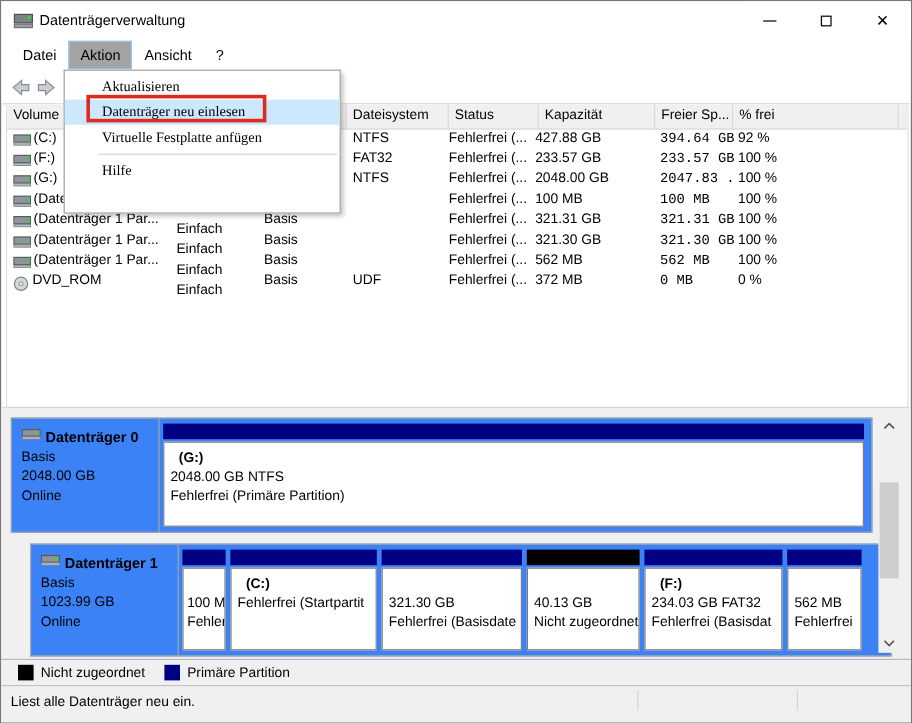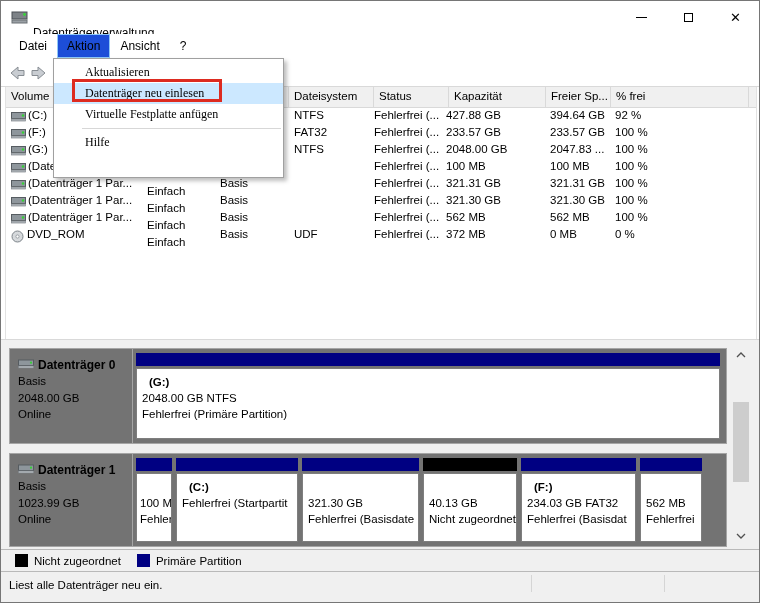--- a/index.html
+++ b/index.html
@@ -5,54 +5,54 @@
   * { margin:0; padding:0; box-sizing:border-box; }
   html,body { background:#e8e8e8; }
   body { font-family:"Liberation Sans", sans-serif; font-size:12px; color:#000; }
   .window {
     position:relative; width:760px; height:603px; background:#fff;
     border:1px solid #767676; overflow:hidden;
   }
   
   .titlebar { position:absolute; left:0; top:0; width:100%; height:33px; background:#fff; }
   .title-icon { position:absolute; left:10px; top:8px; }
-  .title-text { position:absolute; left:32px; top:25px; font-size:12px; }
+  .title-text { position:absolute; left:32px; top:9px; font-size:12px; }
   .winbtn { position:absolute; top:0; height:32px; width:47px; display:flex; align-items:center; justify-content:center; background:#fff; }
   .btn-min { right:94px; } .btn-max { right:47px; } .btn-close { right:0; }
   .glyph-min { width:11px; height:1px; background:#000; display:block; }
   .glyph-max { width:9px; height:9px; border:1px solid #000; display:block; }
   .glyph-close { font-size:13px; line-height:13px; }
   
   .menubar { position:absolute; left:0; top:33px; width:100%; height:24px; background:#fff; display:flex; align-items:stretch; padding-left:8px; }
   .menubar .mitem { padding:4px 10px; display:flex; align-items:center; }
-  .menubar .mitem.active { background:#1d4ed8; border:1px solid #90c8f6; padding:3px 9px; }
+  .menubar .mitem.active { background:#a3a3a3; border:1px solid #90c8f6; padding:3px 9px; }
   
   .toolbar { position:absolute; left:0; top:57px; width:100%; height:29px; background:#fff; border-bottom:1px solid #d9d9d9; }
   .tbtn { position:absolute; top:4px; width:21px; height:21px; display:flex; align-items:center; justify-content:center; }
   .tbtn.back { left:5px; } .tbtn.fwd { left:27px; }
   
   .listview { position:absolute; left:4px; top:86px; width:752px; height:252px; background:#fff; border-left:1px solid #e2e2e2; border-right:1px solid #e2e2e2; }
   .lv-header { position:absolute; left:0; top:0; width:100%; height:21px; background:#f0f0f0; border-bottom:1px solid #d9d9d9; }
   .hcell { position:absolute; top:0; height:21px; border-right:1px solid #d9d9d9; padding:3px 0 0 5px; font-size:11.5px; overflow:hidden; white-space:nowrap; }
   .lv-row { position:absolute; left:0; width:100%; height:17px; font-size:11.5px; }
   .cell { position:absolute; top:1px; white-space:nowrap; overflow:hidden; }
   .c-name { left:22px; width:116px; }
   .c-icon { position:absolute; left:5px; top:3px; }
   .c-layout { left:141px; width:70px;margin-top:8px; }
   .c-typ    { left:214px; width:70px; }
   .c-fs     { left:288px; width:78px; }
   .c-status { left:368px; width:73px; }
   .c-cap    { left:440px; width:95px; }
-  .c-free   { left:544px; width:62px; }
+  .c-free   { left:544px; width:62px;font-family:Liberation Mono, monospace; }
   .c-pct    { left:609px; width:80px; }
   
   .panel { position:absolute; left:0; top:338px; width:760px; height:210px; background:#f0f0f0; border-top:1px solid #d9d9d9; }
-  .disk-row { position:absolute; left:8px; width:718px; border:1px solid #a5a5a5; background:#737373; }
+  .disk-row { position:absolute; left:8px; width:718px; border:1px solid #a5a5a5; background:#3b82f6; }
   .disk0 { top:8px;  height:96px; }
-  .disk1 { top:113px; height:94px; }
+  .disk1 { top:113px; height:94px;margin-left:16px; }
   .disk-label { position:absolute; left:0; top:0; width:123px; height:100%; border-right:1px solid #a5a5a5; padding:7px 0 0 8px; line-height:16.5px; font-size:11.5px; }
   .disk-label .dname { font-weight:bold; font-size:12px; display:inline-block; vertical-align:middle; }
   .disk-label .dicon { display:inline-block; vertical-align:middle; margin-right:4px; }
   .part { position:absolute; top:4px; bottom:4px; }
   .part .bar { height:13px; width:100%; }
   .bar.kind-primary { background:#000082; }
   .bar.kind-unallocated { background:#000000; }
   .part .pbody { position:absolute; left:0; right:0; top:15px; bottom:0; background:#fff; border:1px solid #7e7e7e; padding:5px 0 0 5px; font-size:11.5px; line-height:16px; overflow:hidden; white-space:nowrap; }
   .p-letter { font-weight:bold; min-height:16px; padding-left:7px; }
   

